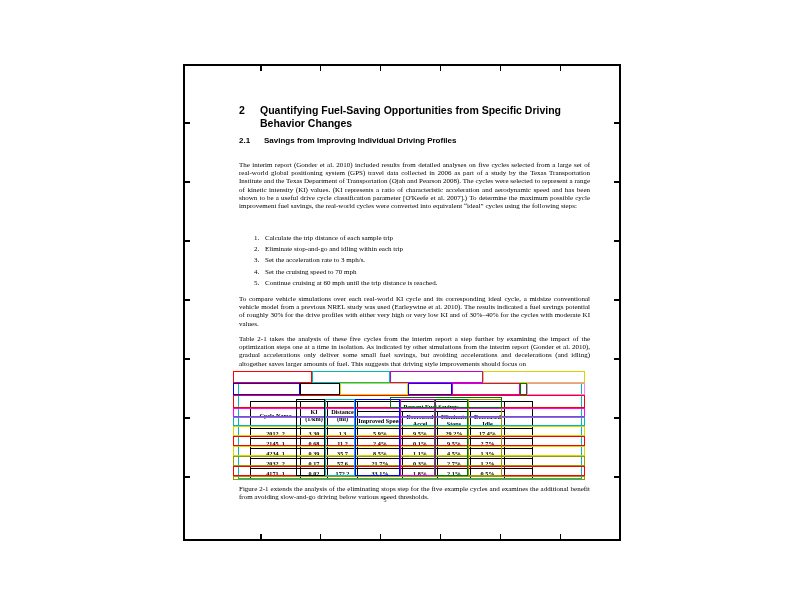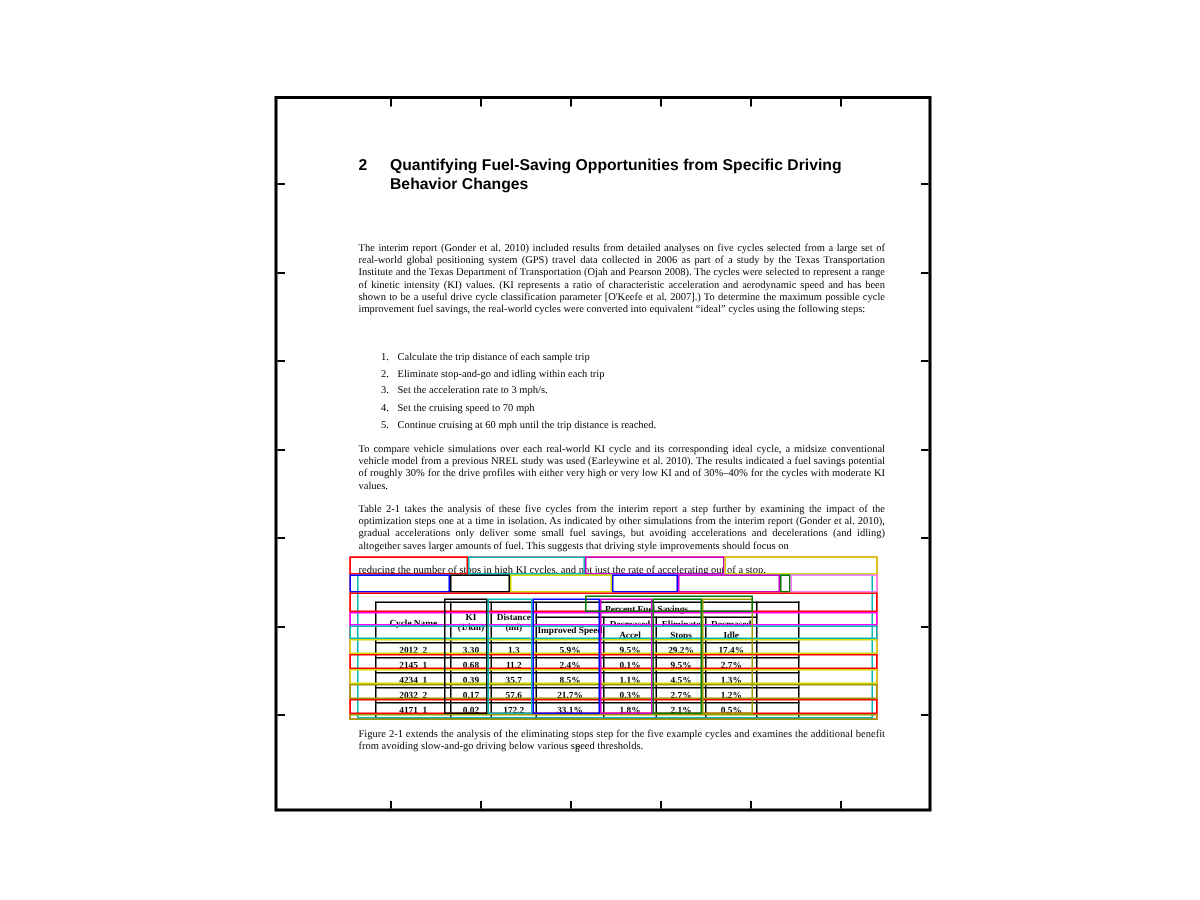--- a/index.html
+++ b/index.html
@@ -54,20 +54,24 @@
     <div class="ticks-top"></div>
     <div class="ticks-bottom"></div>
     <div class="ticks-left"></div>
     <div class="ticks-right"></div>
 
     <div class="h1">
       <span class="num">2</span>
       <span>Quantifying Fuel-Saving Opportunities from Specific Driving Behavior Changes</span>
     </div>
 
+    <div class="h2">
+      <span class="num">2.1</span>
+      <span>Savings from Improving Individual Driving Profiles</span>
+    </div>
 
 
     <div class="para" id="p1">The interim report (Gonder et al. 2010) included results from detailed analyses on five cycles selected from a large set of real-world global positioning system (GPS) travel data collected in 2006 as part of a study by the Texas Transportation Institute and the Texas Department of Transportation (Ojah and Pearson 2008). The cycles were selected to represent a range of kinetic intensity (KI) values. (KI represents a ratio of characteristic acceleration and aerodynamic speed and has been shown to be a useful drive cycle classification parameter [O'Keefe et al. 2007].) To determine the maximum possible cycle improvement fuel savings, the real-world cycles were converted into equivalent “ideal” cycles using the following steps:</div>
 
     <div class="list" id="steps-list">
         <div class="li">
           <span class="n">1.</span>
           <span>Calculate the trip distance of each sample trip</span>
         </div>
         <div class="li">
@@ -83,21 +87,20 @@
           <span>Set the cruising speed to 70 mph</span>
         </div>
         <div class="li">
           <span class="n">5.</span>
           <span>Continue cruising at 60 mph until the trip distance is reached.</span>
         </div>
       </div>
 
     <div class="para" id="p2">To compare vehicle simulations over each real-world KI cycle and its corresponding ideal cycle, a midsize conventional vehicle model from a previous NREL study was used (Earleywine et al. 2010). The results indicated a fuel savings potential of roughly 30% for the drive profiles with either very high or very low KI and of 30%–40% for the cycles with moderate KI values.</div>
     <div class="para" id="p3a">Table 2-1 takes the analysis of these five cycles from the interim report a step further by examining the impact of the optimization steps one at a time in isolation. As indicated by other simulations from the interim report (Gonder et al. 2010), gradual accelerations only deliver some small fuel savings, but avoiding accelerations and decelerations (and idling) altogether saves larger amounts of fuel. This suggests that driving style improvements should focus on</div>
-    <div class="para" id="p3b">reducing the number of stops in high KI cycles, and not just the rate of accelerating out of a stop.</div>
 
 
     <table class="fuel">
       <colgroup>
         <col style="width:50px">
           <col style="width:27px">
           <col style="width:30px">
           <col style="width:45px">
         <col style="width:35px">
           <col style="width:33px">

